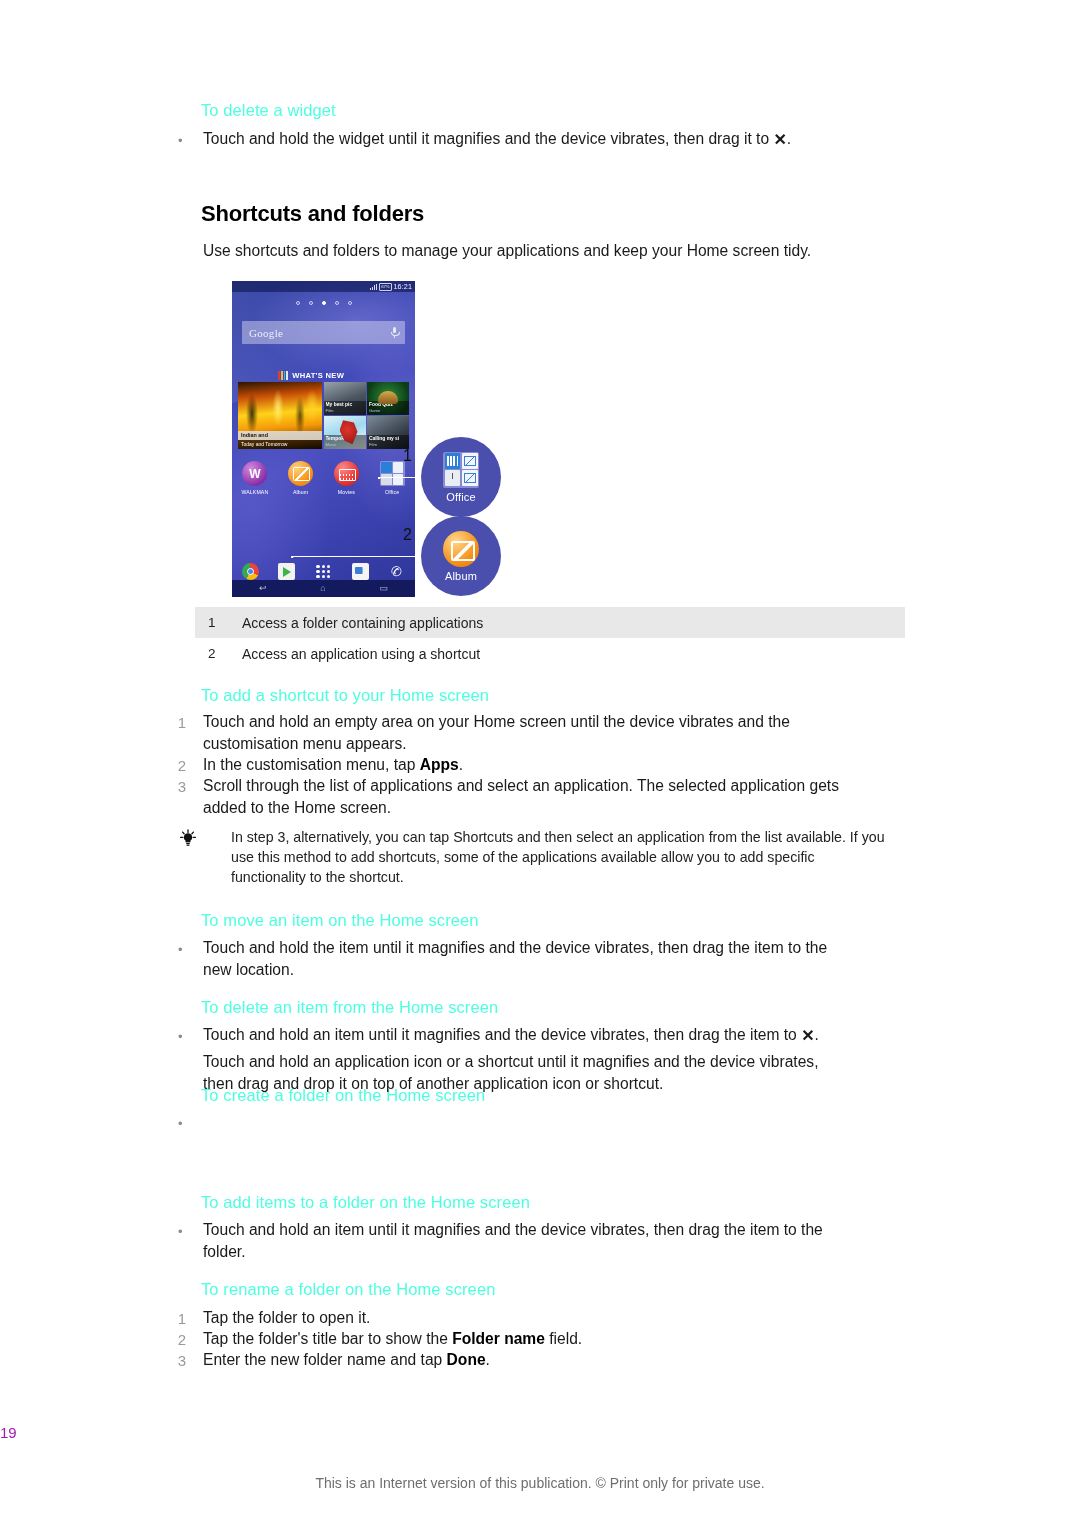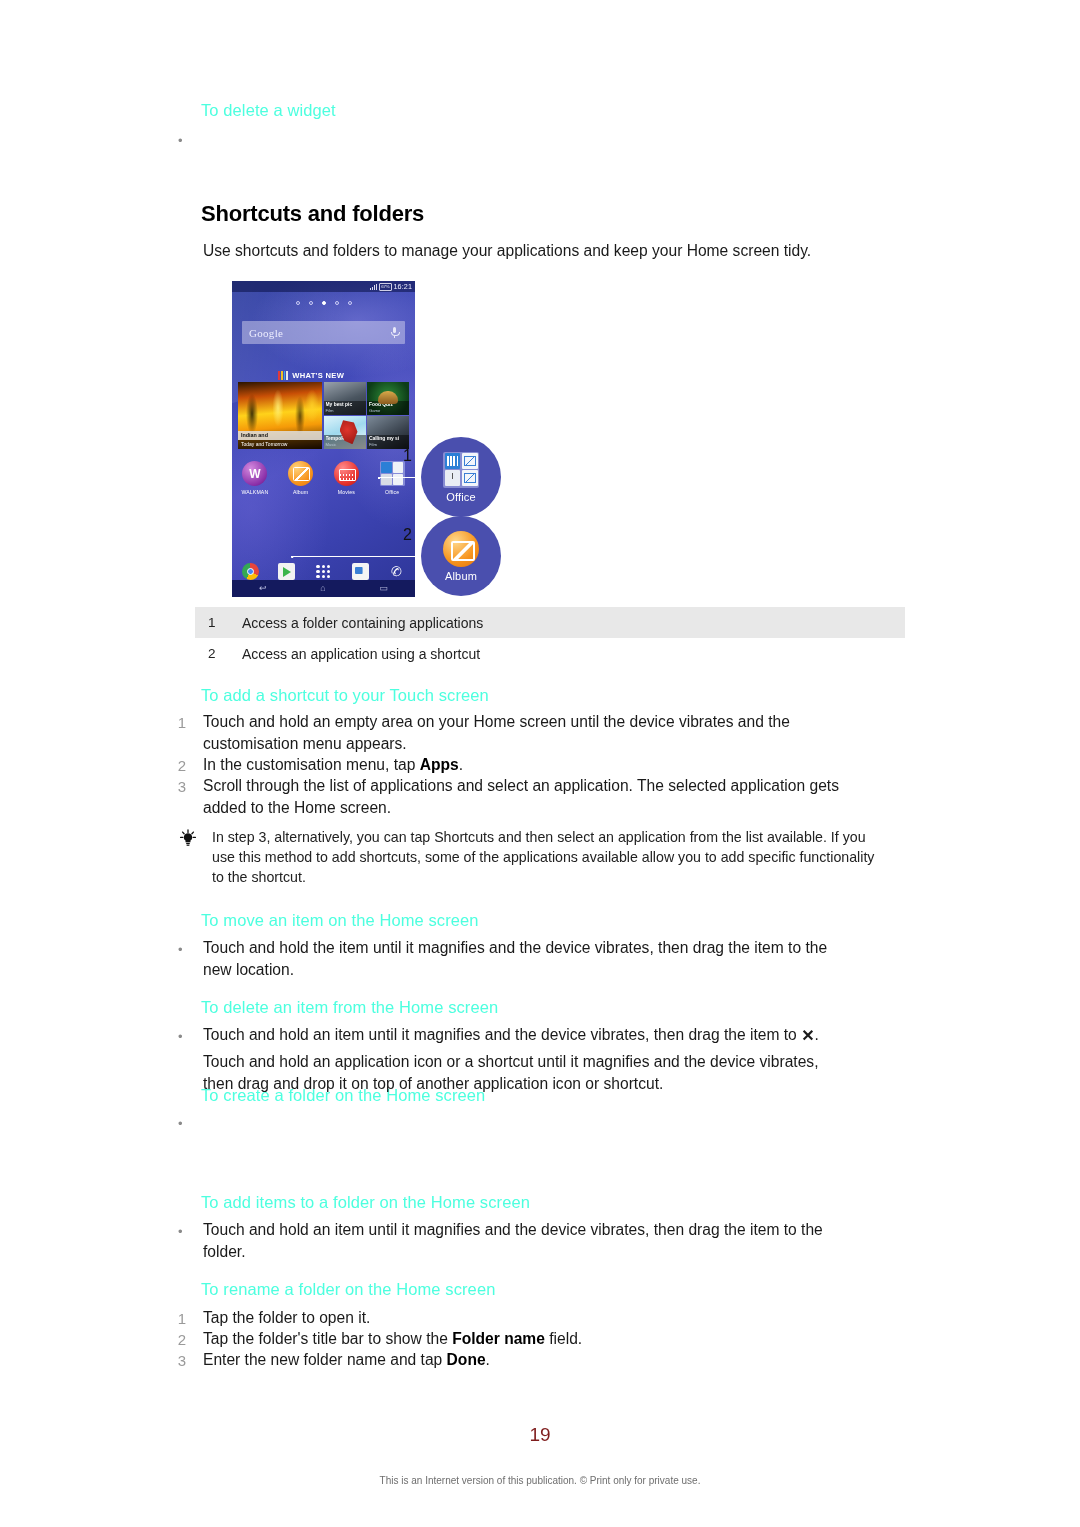--- a/index.html
+++ b/index.html
@@ -87,30 +87,30 @@
     box-sizing:border-box;
     font-size:13.5px;
     color:#222;
   }
   .ltext{font-size:14px;color:#222;}
 
   
   .pagenum{
     position:absolute;
     width:100%;
-    text-align:center;
-    color:#7f1d1d;
-    font-size:19px;
+    text-align:left;
+    color:#a21caf;
+    font-size:15px;
   }
   .footnote{
     position:absolute;
     width:100%;
     text-align:center;
     color:#6e6e6e;
-    font-size:10px;
+    font-size:14px;
   }
 
   
   .illus{position:absolute;left:232px;top:281px;width:292px;height:318px;padding-left:8px;}
 
   .phone{
     position:absolute;left:0;top:0;width:183px;height:316px;
     background:linear-gradient(150deg,#2a3a9e 0%,#3c47b4 28%,#4b4fc0 52%,#3a41ae 76%,#2d3597 100%);
     overflow:hidden;
   }
@@ -322,20 +322,21 @@
   .cnum{position:absolute;font-size:16px;color:#111;}
 </style>
 </head>
 <body>
 
 <div class="page">
 
   <div class="sec-head" style="left:201px;top:101px;">To delete a widget</div>
 
   <div class="bullet" style="left:178px;top:130px;">•</div>
+  <div class="para" style="left:203px;top:128px;width:660px;"><span>Touch and hold the widget until it magnifies and the device vibrates, then drag it to </span><span class="xglyph">✕</span><span>.</span></div>
 
   <h1 class="h1" style="left:201px;top:201px;margin:0;">Shortcuts and folders</h1>
 
   <div class="para" style="left:203px;top:240px;width:692px;">Use shortcuts and folders to manage your applications and keep your Home screen tidy.</div>
 
   <div class="illus">
 
     <div class="phone">
       <div class="wave"></div>
       <div class="diag"></div>
@@ -506,21 +507,21 @@
     <div class="lrow alt">
       <div class="lnum">1</div>
       <div class="ltext">Access a folder containing applications</div>
     </div>
     <div class="lrow">
       <div class="lnum">2</div>
       <div class="ltext">Access an application using a shortcut</div>
     </div>
   </div>
 
-  <div class="sec-head" style="left:201px;top:686px;">To add a shortcut to your Touch screen</div>
+  <div class="sec-head" style="left:201px;top:686px;">To add a shortcut to your Home screen</div>
 
   <div class="num" style="left:172px;top:712px;">1</div>
   <div class="para" style="left:203px;top:711px;width:650px;">Touch and hold an empty area on your Home screen until the device vibrates and the customisation menu appears.</div>
 
   <div class="num" style="left:172px;top:755px;">2</div>
   <div class="para" style="left:203px;top:754px;width:650px;"><span>In the customisation menu, tap </span><b class="strong">Apps</b><span>.</span></div>
 
   <div class="num" style="left:172px;top:776px;">3</div>
   <div class="para" style="left:203px;top:775px;width:650px;">Scroll through the list of applications and select an application. The selected application gets added to the Home screen.</div>
 
@@ -530,21 +531,21 @@
         <line x1="10" y1="1" x2="10" y2="3.4"></line>
         <line x1="4.6" y1="3.1" x2="6.1" y2="4.8"></line>
         <line x1="15.4" y1="3.1" x2="13.9" y2="4.8"></line>
         <line x1="2.6" y1="8.4" x2="4.8" y2="8.4"></line>
         <line x1="17.4" y1="8.4" x2="15.2" y2="8.4"></line>
       </g>
       <path d="M10 4.2a4.1 4.1 0 0 0-2.5 7.4v1.6h5v-1.6A4.1 4.1 0 0 0 10 4.2z" fill="#111"></path>
       <rect x="8.2" y="13.8" width="3.6" height="1.3" fill="#111"></rect>
       <rect x="8.6" y="15.6" width="2.8" height="1.2" fill="#111"></rect>
     </svg>
-    <div class="tiptext" style="margin-left:34px;">In step 3, alternatively, you can tap Shortcuts and then select an application from the list available. If you use this method to add shortcuts, some of the applications available allow you to add specific functionality to the shortcut.</div>
+    <div class="tiptext" style="margin-left:53px;">In step 3, alternatively, you can tap Shortcuts and then select an application from the list available. If you use this method to add shortcuts, some of the applications available allow you to add specific functionality to the shortcut.</div>
   </div>
 
   <div class="sec-head" style="left:201px;top:911px;">To move an item on the Home screen</div>
   <div class="bullet" style="left:178px;top:939px;">•</div>
   <div class="para" style="left:203px;top:937px;width:650px;">Touch and hold the item until it magnifies and the device vibrates, then drag the item to the new location.</div>
 
   <div class="sec-head" style="left:201px;top:998px;">To delete an item from the Home screen</div>
   <div class="bullet" style="left:178px;top:1026px;">•</div>
   <div class="para" style="left:203px;top:1024px;width:660px;"><span>Touch and hold an item until it magnifies and the device vibrates, then drag the item to </span><span class="xglyph">✕</span><span>.</span></div>
 

